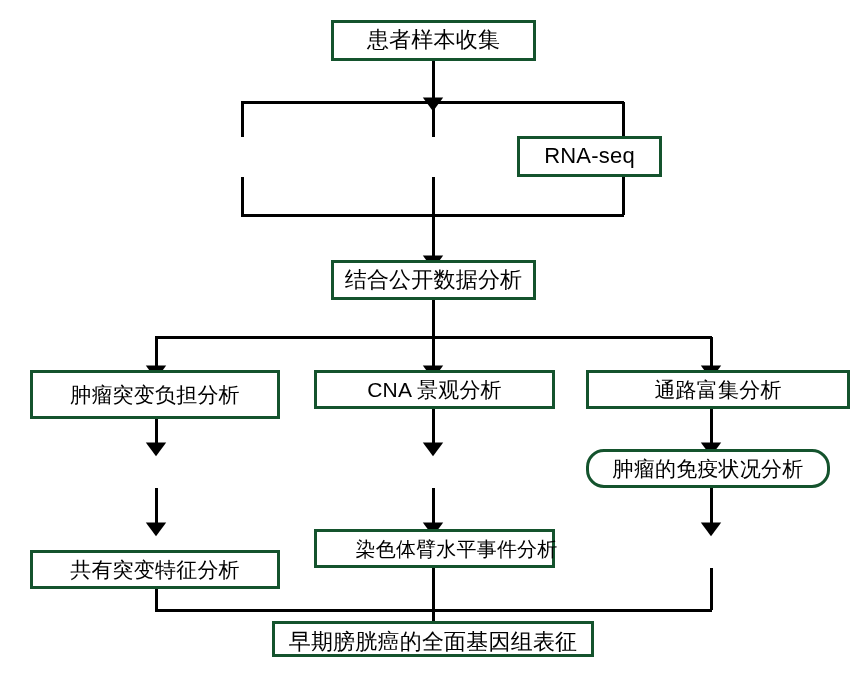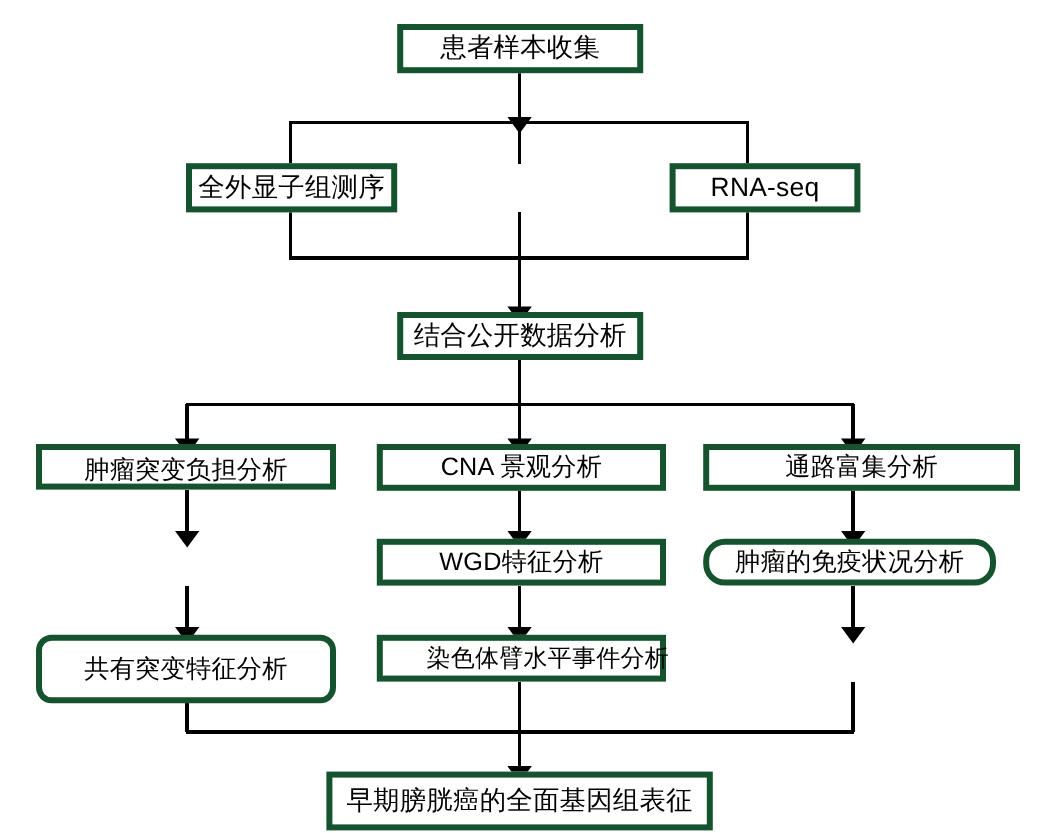--- a/index.html
+++ b/index.html
@@ -21,21 +21,21 @@
     position: absolute;
     left: 0;
     top: 0;
     width: 865px;
     height: 694px;
   }
   .node {
     position: absolute;
     box-sizing: border-box;
     background: #ffffff;
-    border: 5px solid #14532d;
+    border: 3px solid #14532d;
     display: flex;
     align-items: center;
     justify-content: center;
     text-align: center;
     color: #000000;
     z-index: 2;
   }
   .node-label {
     display: block;
     line-height: 1.1;
@@ -93,52 +93,46 @@
       <line x1="711" y1="568" x2="711" y2="610"></line>
       <line x1="155" y1="610" x2="712" y2="610"></line>
       <line x1="433" y1="610" x2="433" y2="645" marker-end="url(#arrowhead)"></line>
     </g>
   </svg>
 
   <div class="node" style="left:331px; top:20px; width:205px; height:41px;">
     <span class="node-label fs-22">患者样本收集</span>
   </div>
 
-  <div class="node" style="left:155px; top:136px; width:176px; height:41px;">
-    <span class="node-label fs-22">全外显子组测序</span>
-  </div>
-  <div class="node" style="left:558px; top:136px; width:159px; height:41px;">
+  <div class="node" style="left:517px; top:136px; width:145px; height:41px;">
     <span class="node-label fs-22">RNA-seq</span>
   </div>
 
   <div class="node" style="left:331px; top:260px; width:205px; height:40px;">
     <span class="node-label fs-22">结合公开数据分析</span>
   </div>
 
-  <div class="node" style="left:30px; top:370px; width:250px; height:38px;align-items:flex-end;">
+  <div class="node" style="left:30px; top:370px; width:250px; height:49px;">
     <span class="node-label fs-21">肿瘤突变负担分析</span>
   </div>
   <div class="node" style="left:314px; top:370px; width:241px; height:39px;">
     <span class="node-label fs-21">CNA 景观分析</span>
   </div>
   <div class="node" style="left:586px; top:370px; width:264px; height:39px;">
     <span class="node-label fs-21">通路富集分析</span>
   </div>
 
-  <div class="node" style="left:314px; top:449px; width:241px; height:39px;">
-    <span class="node-label fs-21">WGD特征分析</span>
-  </div>
   <div class="node" style="left:586px; top:449px; width:244px; height:39px;border-radius:18px;">
     <span class="node-label fs-21">肿瘤的免疫状况分析</span>
   </div>
 
-  <div class="node" style="left:30px; top:529px; width:250px; height:57px;border-radius:13px;">
+  <div class="node" style="left:30px; top:550px; width:250px; height:39px;">
     <span class="node-label fs-21">共有突变特征分析</span>
   </div>
   <div class="node" style="left:314px; top:529px; width:241px; height:39px;padding-left:44px;">
     <span class="node-label fs-20">染色体臂水平事件分析</span>
   </div>
 
-  <div class="node" style="left:272px; top:643px; width:322px; height:49px;">
+  <div class="node" style="left:272px; top:621px; width:322px; height:36px;align-items:flex-end;">
     <span class="node-label fs-22">早期膀胱癌的全面基因组表征</span>
   </div>
 
 </div>
 
 </body></html>

